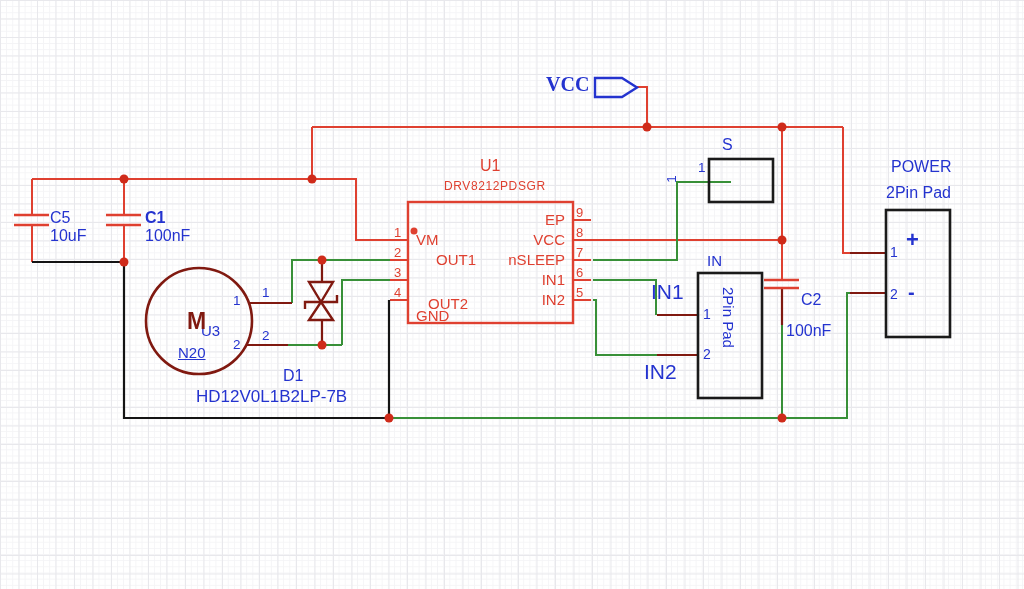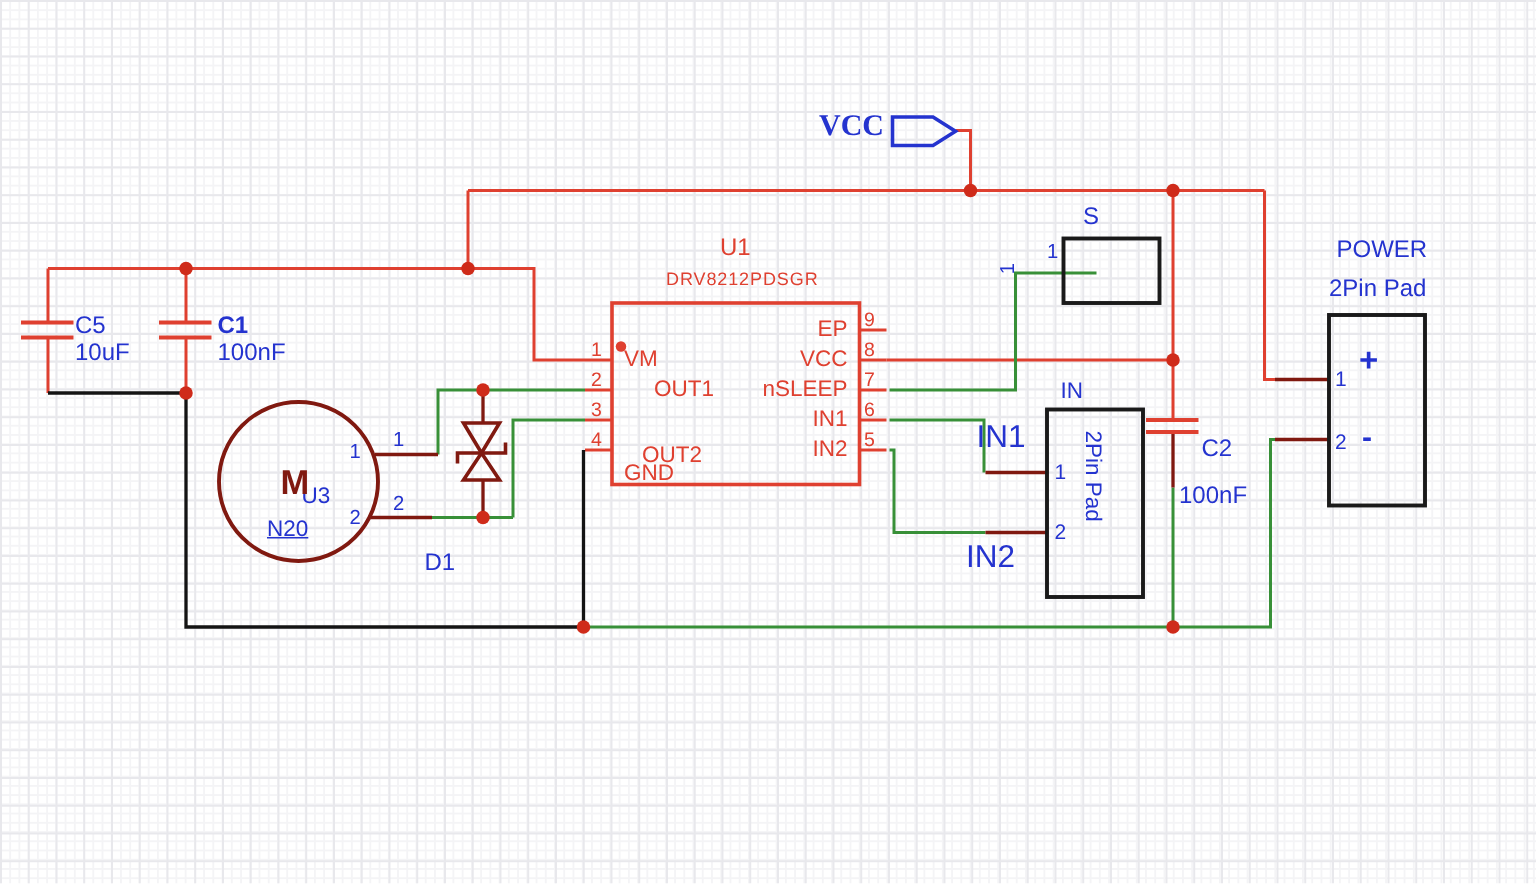--- a/index.html
+++ b/index.html
@@ -171,20 +171,21 @@
 
 <span class="t blue" style="left:201px;top:293px;font-size:15px;margin-top:30px;">U3</span>
 <span class="t dred" style="left:187px;top:309px;font-size:23px;font-weight:bold;">M</span>
 <span class="t blue" style="left:178px;top:345px;font-size:15px;text-decoration:underline;">N20</span>
 <span class="t pinnum-b" style="left:233px;top:294px;">1</span>
 <span class="t pinnum-b" style="left:233px;top:338px;">2</span>
 <span class="t pinnum-b" style="left:262px;top:286px;">1</span>
 <span class="t pinnum-b" style="left:262px;top:329px;">2</span>
 
 <span class="t lbl" style="left:283px;top:368px;">D1</span>
+<span class="t lbl" style="left:196px;top:388px;font-size:17px;">HD12V0L1B2LP-7B</span>
 
 <span class="t blue" style="left:722px;top:137px;font-size:16px;">S</span>
 <span class="t pinnum-b" style="left:698px;top:161px;">1</span>
 <span class="t pinnum-b rot90" style="left:668px;top:172px;">1</span>
 
 <span class="t blue" style="left:707px;top:253px;font-size:15px;">IN</span>
 <span class="t blue vert" style="left:720px;top:287px;font-size:15px;">2Pin Pad</span>
 <span class="t pinnum-b" style="left:703px;top:307px;font-size:14px;">1</span>
 <span class="t pinnum-b" style="left:703px;top:347px;font-size:14px;">2</span>
 <span class="t netlbl" style="left:651px;top:281px;">IN1</span>

